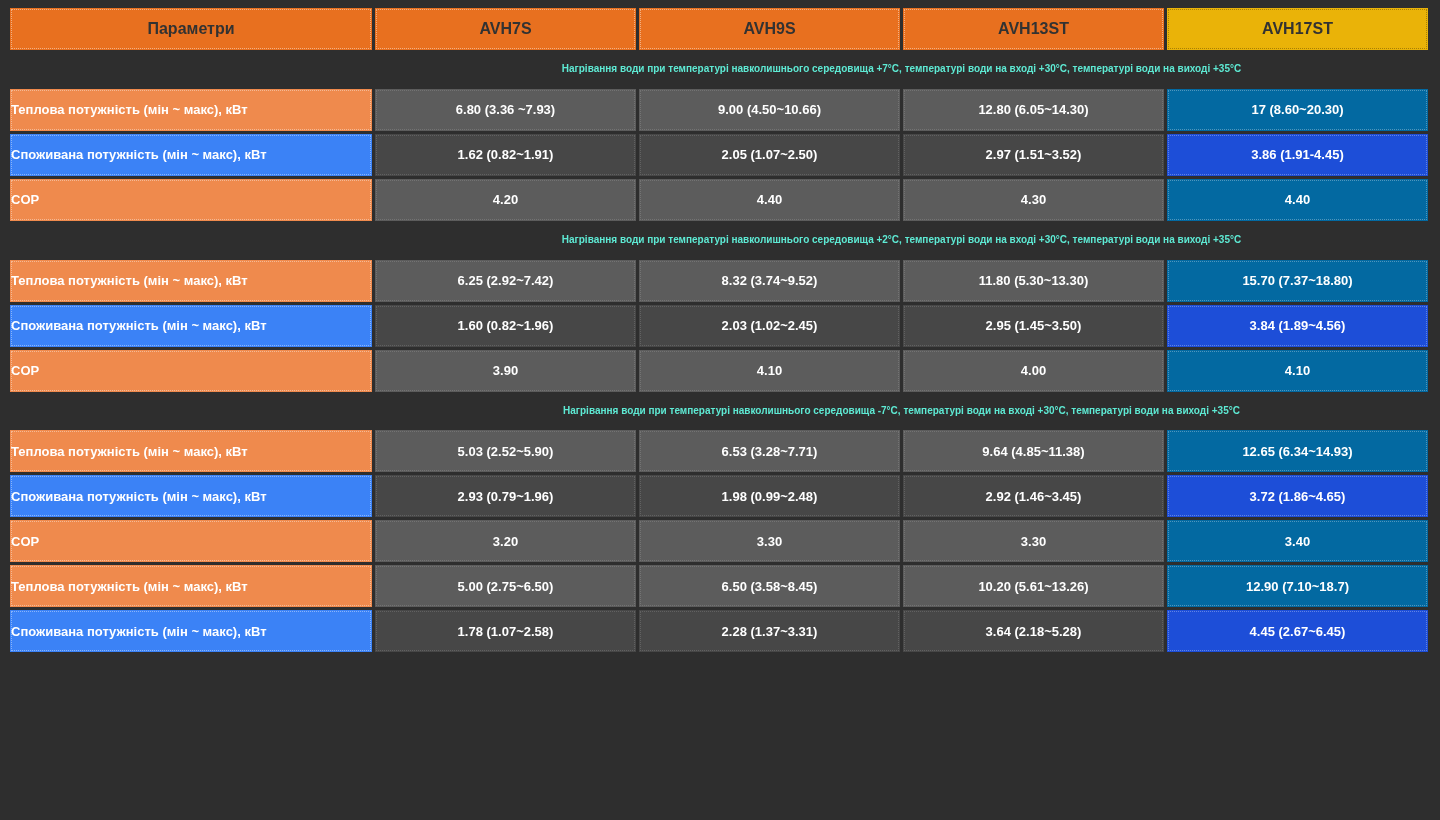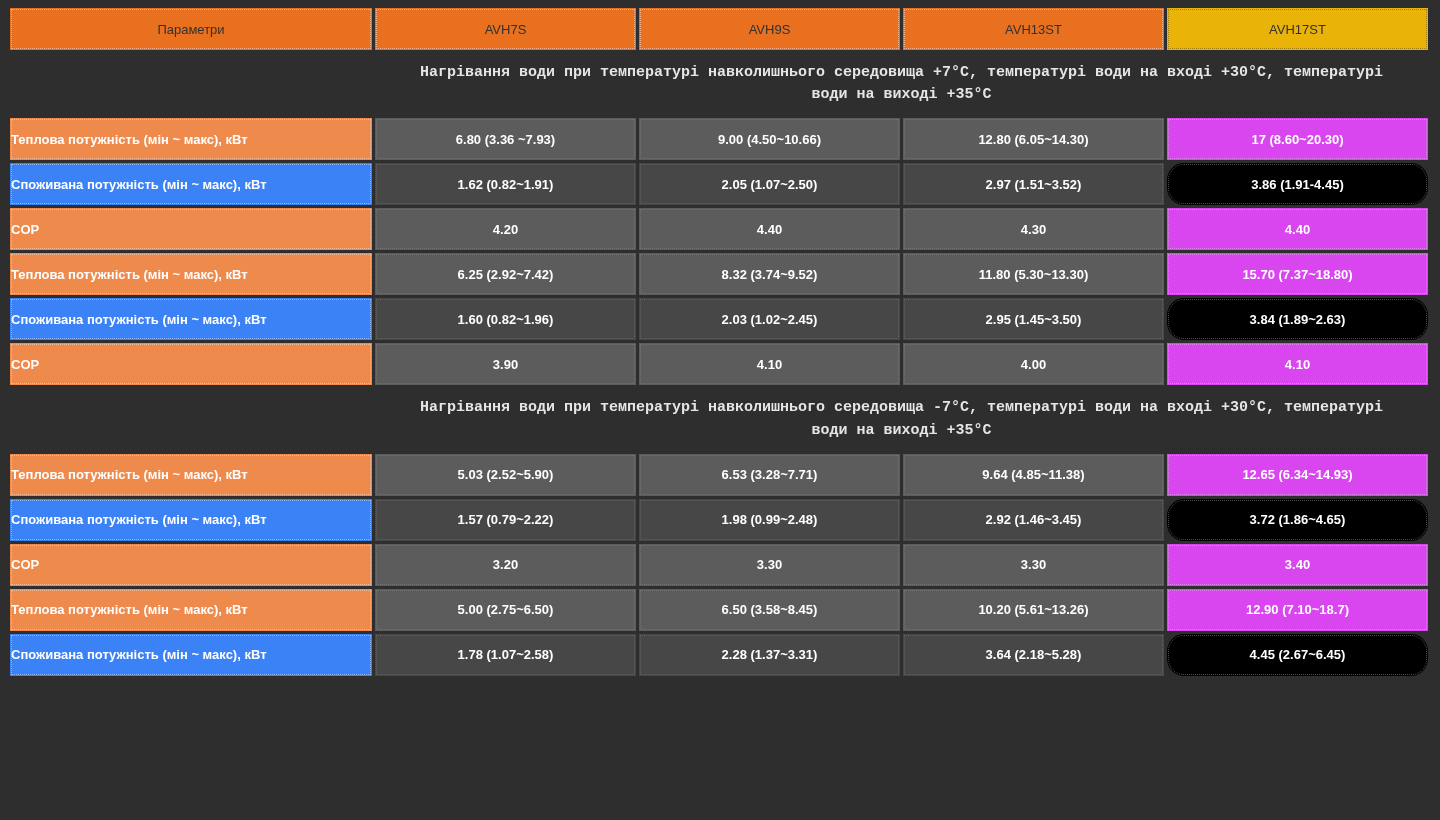--- a/index.html
+++ b/index.html
@@ -17,40 +17,39 @@
     table-layout: fixed;
     margin: 5px 0 0 7px;
   }
   col.c-param { width: 362px; }
   col.c-model { width: 261px; }
 
   th {
     height: 40px;
     background: #e8701f;
     color: #323232;
-    font-size: 13px;
-    font-weight: normal;
+    font-size: 16px;
+    font-weight: bold;
     text-align: center;
     outline: 1px dotted rgba(255,255,255,0.45);
     outline-offset: -2px;
   }
   th.last {
     background: #eab308;
     outline-color: rgba(0,0,0,0.28);
   }
 
   td.section-title {
-    color: #e5e5e5;
-    font-size: 15px;
+    color: #5eead4;
+    font-size: 10px;
     font-weight: bold;
     text-align: center;
     line-height: 1.48;
     padding: 9px 36px;
     background: transparent;
-    font-family: Liberation Mono, monospace;
   }
   td.spacer { background: transparent; }
 
   tr.data-row td { height: 40px; }
 
   td.label {
     color: #ffffff;
     font-size: 13px;
     font-weight: bold;
     outline: 1px dotted rgba(255,255,255,0.40);
@@ -62,22 +61,22 @@
   td.val {
     color: #ffffff;
     font-size: 13px;
     font-weight: bold;
     text-align: center;
     outline: 1px dotted rgba(255,255,255,0.14);
     outline-offset: -2px;
   }
   tr.r0 td.val { background: #5c5c5c; margin-left: 9px; }
   tr.r1 td.val { background: #474747; }
-  tr.r0 td.val.last { background: #d946ef; outline-color: rgba(255,255,255,0.30); }
-  tr.r1 td.val.last { background: #000000; outline-color: rgba(255,255,255,0.30); border-radius: 17px; }
+  tr.r0 td.val.last { background: #0369a1; outline-color: rgba(255,255,255,0.30); }
+  tr.r1 td.val.last { background: #1d4ed8; outline-color: rgba(255,255,255,0.30); }
 </style>
 </head>
 <body>
 
 <table class="specs">
   <colgroup>
     <col class="c-param">
     <col class="c-model">
     <col class="c-model">
     <col class="c-model">
@@ -111,33 +110,37 @@
         <td class="val">2.97 (1.51~3.52)</td>
         <td class="val last">3.86 (1.91-4.45)</td>
       </tr>
       <tr class="data-row r0">
         <td class="label">COP</td>
         <td class="val">4.20</td>
         <td class="val">4.40</td>
         <td class="val">4.30</td>
         <td class="val last">4.40</td>
       </tr>
+      <tr>
+        <td class="spacer"></td>
+        <td class="section-title" colspan="4">Нагрівання води при температурі навколишнього середовища +2°С, температурі води на вході +30°С, температурі води на виході +35°С</td>
+      </tr>
       <tr class="data-row r0">
         <td class="label">Теплова потужність (мін ~ макс), кВт</td>
         <td class="val">6.25 (2.92~7.42)</td>
         <td class="val">8.32 (3.74~9.52)</td>
         <td class="val">11.80 (5.30~13.30)</td>
         <td class="val last">15.70 (7.37~18.80)</td>
       </tr>
       <tr class="data-row r1">
         <td class="label">Споживана потужність (мін ~ макс), кВт</td>
         <td class="val">1.60 (0.82~1.96)</td>
         <td class="val">2.03 (1.02~2.45)</td>
         <td class="val">2.95 (1.45~3.50)</td>
-        <td class="val last">3.84 (1.89~2.63)</td>
+        <td class="val last">3.84 (1.89~4.56)</td>
       </tr>
       <tr class="data-row r0">
         <td class="label">COP</td>
         <td class="val">3.90</td>
         <td class="val">4.10</td>
         <td class="val">4.00</td>
         <td class="val last">4.10</td>
       </tr>
       <tr>
         <td class="spacer"></td>
@@ -145,21 +148,21 @@
       </tr>
       <tr class="data-row r0">
         <td class="label">Теплова потужність (мін ~ макс), кВт</td>
         <td class="val">5.03 (2.52~5.90)</td>
         <td class="val">6.53 (3.28~7.71)</td>
         <td class="val">9.64 (4.85~11.38)</td>
         <td class="val last">12.65 (6.34~14.93)</td>
       </tr>
       <tr class="data-row r1">
         <td class="label">Споживана потужність (мін ~ макс), кВт</td>
-        <td class="val">1.57 (0.79~2.22)</td>
+        <td class="val">2.93 (0.79~1.96)</td>
         <td class="val">1.98 (0.99~2.48)</td>
         <td class="val">2.92 (1.46~3.45)</td>
         <td class="val last">3.72 (1.86~4.65)</td>
       </tr>
       <tr class="data-row r0">
         <td class="label">COP</td>
         <td class="val">3.20</td>
         <td class="val">3.30</td>
         <td class="val">3.30</td>
         <td class="val last">3.40</td>

